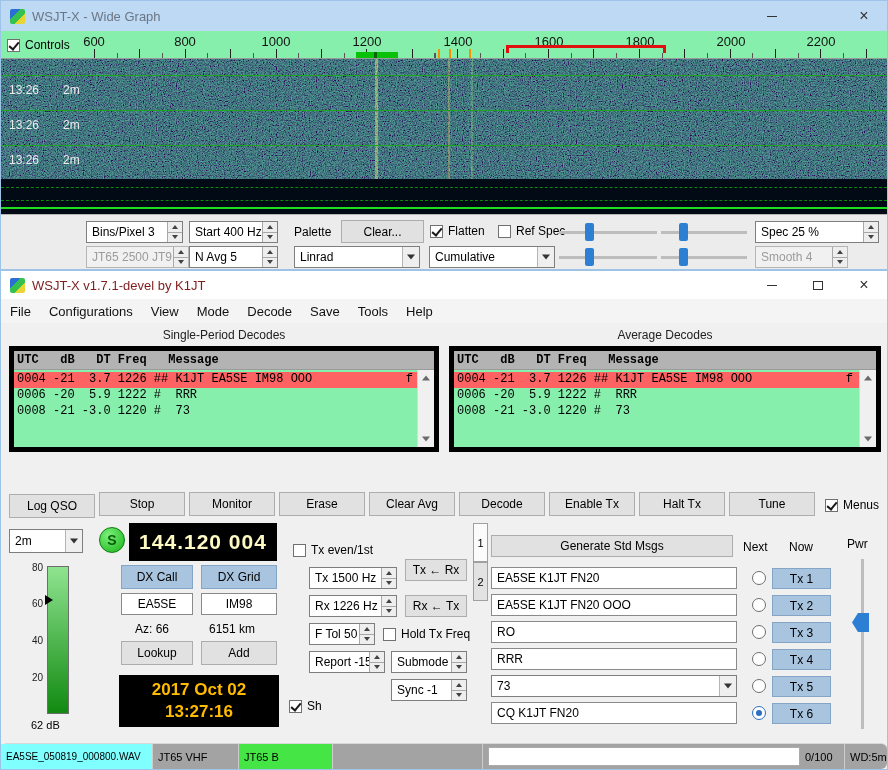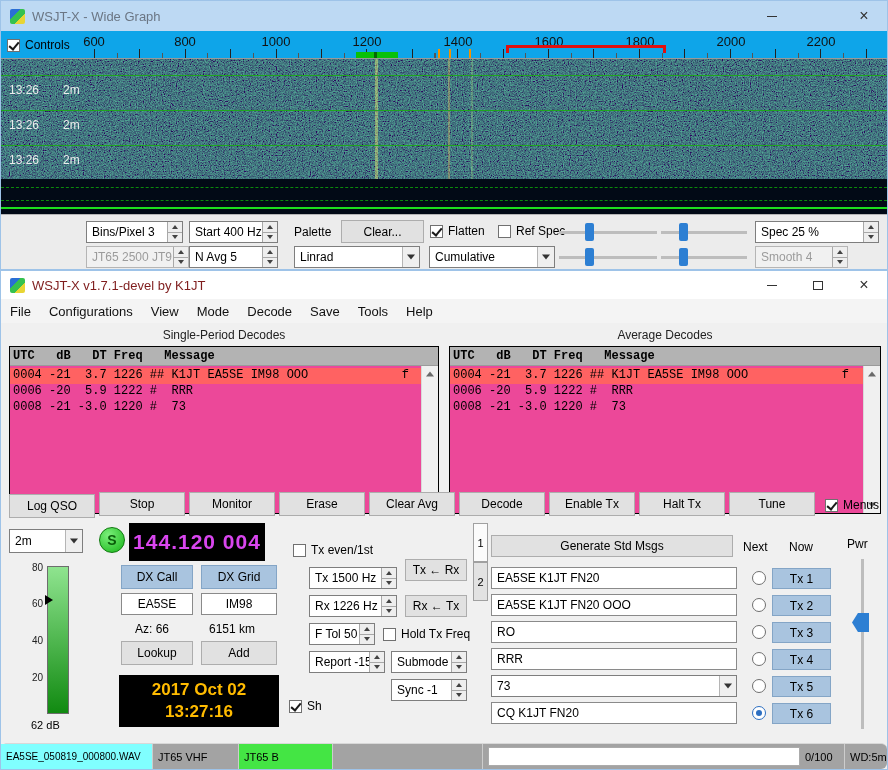--- a/index.html
+++ b/index.html
@@ -51,21 +51,21 @@
   .win-btn { position:absolute; top:0; width:46px; height:30px; display:flex; align-items:center;
              justify-content:center; font-size:16px; color:#333; }
   .min-glyph { width:10px; height:1px; background:#333; display:block; }
   .max-glyph { width:10px; height:9px; border:1px solid #333; display:block; }
 
   
   #wg { position:absolute; left:0; top:0; width:888px; height:270px; background:#ececec;
         border:1px solid #9ec3e8; }
   #wg .titlebar { top:0; background:#bdd9f3; }
   #wg .title-text { color:#6b7684; }
-  .wg-scale { position:absolute; left:0; top:30px; width:886px; height:28px; background:#0ea5e9;
+  .wg-scale { position:absolute; left:0; top:30px; width:886px; height:28px; background:#86efac;
               border-bottom:1px solid #999; }
   .freq-lbl { position:absolute; top:3px; transform:translateX(-50%); font-size:13px; color:#111; }
   .ticks { position:absolute; left:80px; right:0; bottom:0; height:10px;
      background-image:
        repeating-linear-gradient(to right, #222 0 1px, transparent 1px 45.4px),
        repeating-linear-gradient(to right, #555 0 1px, transparent 1px 22.7px);
      background-position:13px bottom, 13px bottom;
      background-size:100% 9px, 100% 5px; background-repeat:no-repeat; }
   .marker-green { position:absolute; left:355px; bottom:0; width:42px; height:6px; background:#09c109; }
   .marker-green::after { content:""; position:absolute; left:18px; top:0; bottom:0; width:3px; background:#056605; }
@@ -85,36 +85,36 @@
 
   
   #mw { position:absolute; left:0; top:270px; width:888px; height:500px; background:#f0f0f0;
         border:1px solid #9ec3e8; }
   #mw .titlebar { top:0; background:#ffffff; height:28px; }
   #mw .title-text { color:#7f1d1d; }
   #mw .win-btn { height:28px; }
   .menubar { position:absolute; left:0; top:28px; right:0; height:24px; background:#f4f4f4; display:flex; align-items:stretch; }
   .menu-item { padding:0 9px; font-size:13px; display:flex; align-items:center; color:#111; }
   .ptitle { position:absolute; top:57px; font-size:12px; color:#222; text-align:center; }
-  .dpanel { position:absolute; top:75px; height:168px; background:#ec4899; border:1px solid #000000; }
+  .dpanel { position:absolute; top:75px; height:106px; background:#86efac; border:5px solid #000000; }
   .dhead { height:19px; background:#b3b3b3; border-bottom:1px solid #9a9a9a; font:bold 12px "Liberation Mono",monospace;
            padding:2px 0 0 3px; white-space:pre; }
   .dbody { position:absolute; left:0; top:19px; right:17px; bottom:0; overflow:hidden; padding-top:2px; }
   .drow { height:16px; line-height:16px; white-space:pre; font:12px "Liberation Mono",monospace; padding-left:3px; }
   .drow.hl { background:#ff6262; }
   .vscroll { position:absolute; right:0; top:19px; bottom:0; width:17px; background:#f0f0f0; border-left:1px solid #d9d9d9; }
   .vs-btn { position:absolute; left:0; right:0; height:16px; background:#f0f0f0; }
   .vs-btn.up { top:0; } .vs-btn.dn { bottom:0; }
   .vs-btn.up::after, .vs-btn.dn::after { content:""; position:absolute; left:50%; top:50%; transform:translate(-50%,-50%);
       border-left:4px solid transparent; border-right:4px solid transparent; }
   .vs-btn.up::after { border-bottom:5px solid #6a6a6a; }
   .vs-btn.dn::after { border-top:5px solid #6a6a6a; }
 
-  .freq-display { position:absolute; left:128px; top:252px; width:136px; height:38px; background:#000;
-      color:#d946ef; font:bold 21px "Liberation Sans",sans-serif; display:flex; align-items:center; justify-content:center;
+  .freq-display { position:absolute; left:128px; top:252px; width:148px; height:38px; background:#000;
+      color:#fef9c3; font:bold 21px "Liberation Sans",sans-serif; display:flex; align-items:center; justify-content:center;
       letter-spacing:1px; }
   .s-light { position:absolute; left:98px; top:256px; width:26px; height:26px; border-radius:50%;
       background:radial-gradient(circle at 35% 30%, #7bf07b, #17b417); border:1px solid #0d7a0d;
       color:#0a5c0a; font:bold 14px "Liberation Sans",sans-serif; display:flex; align-items:center; justify-content:center; }
   .meter-num { position:absolute; font-size:10px; color:#222; width:16px; text-align:right; }
   .meter-bar { position:absolute; left:46px; top:295px; width:22px; height:148px;
       background:linear-gradient(#8fe48f,#118a11); border:1px solid #6d6d6d; }
   .meter-ptr { position:absolute; left:44px; width:0; height:0; border-top:5px solid transparent;
       border-bottom:5px solid transparent; border-left:8px solid #000; }
   .datetime { position:absolute; left:118px; top:404px; width:160px; height:52px; background:#000;

